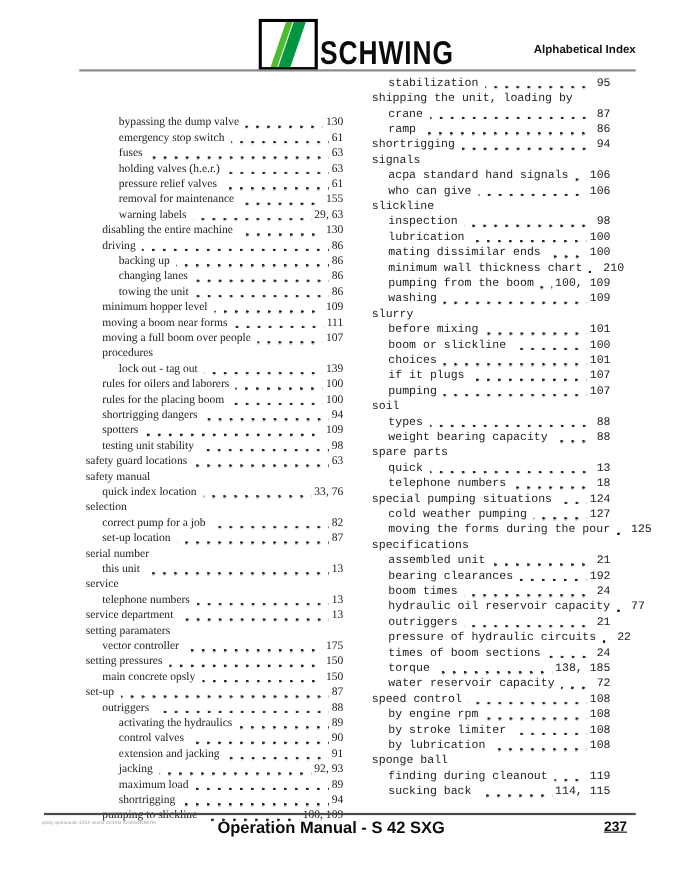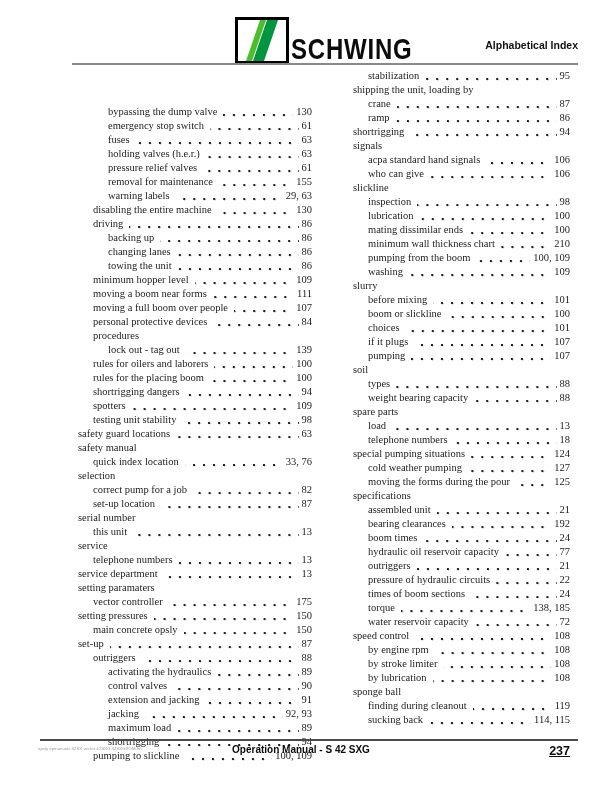--- a/index.html
+++ b/index.html
@@ -17,21 +17,21 @@
   }
   .section-title{
     position:absolute;right:34px;top:39px;
     font-family:"Liberation Sans", sans-serif;font-weight:bold;font-size:10.5px;color:#111;
   }
   .header-rule{position:absolute;left:72px;right:34px;top:63px;height:2px;background:#8a8a8a;}
   
   .columns{position:absolute;top:69px;left:78px;display:flex;}
   .col{display:block;}
   .col-left{width:234px;margin-top:36px;}
-  .col-right{width:217px;margin-left:41px;}
+  .col-right{width:217px;margin-left:26px;font-family:Liberation Mono, monospace;}
   .entry{display:flex;height:14px;line-height:14px;white-space:nowrap;}
   .entry.indent1{padding-left:15px;}
   .entry.indent2{padding-left:30px;}
   .lab{font-size:10.5px;}
   .pg{font-size:10.5px;margin-left:3px;}
   .leader{
     flex:1;min-width:10px;margin-left:6px;align-self:stretch;
     background-image:radial-gradient(circle at 1.2px 1.2px, #222 1.1px, transparent 1.4px);
     background-repeat:repeat-x;
     background-position:right 0 bottom 2.5px;
@@ -39,21 +39,21 @@
   }
   
   .footer-rule{position:absolute;left:40px;right:34px;top:739px;height:2px;background:#4a4a4a;}
   .doc-ref{
     position:absolute;left:38px;top:746px;
     font-family:"Liberation Sans", sans-serif;font-size:6px;color:#9a9a9a;
     transform:scale(0.72);transform-origin:left top;white-space:nowrap;
   }
   .footer-title{
     position:absolute;left:40px;right:50px;top:744px;text-align:center;
-    font-family:"Liberation Sans", sans-serif;font-weight:bold;font-size:10px;color:#0b0b0b;
+    font-family:"Liberation Sans", sans-serif;font-weight:bold;font-size:15px;color:#0b0b0b;
   }
   .page-number{
     position:absolute;right:42px;top:744px;
     font-family:"Liberation Sans", sans-serif;font-weight:bold;font-size:12.5px;color:#0b0b0b;text-decoration:underline;
   }
 </style>
 </head>
 <body>
 
 <div class="logo-square">
@@ -138,25 +138,20 @@
         <span class="lab">moving a boom near forms</span>
         <span class="leader"></span>
         <span class="pg">111</span>
       </div>
       <div class="entry indent1">
         <span class="lab">moving a full boom over people</span>
         <span class="leader"></span>
         <span class="pg">107</span>
       </div>
       <div class="entry indent1">
-        <span class="lab">personal protective devices</span>
-        <span class="leader"></span>
-        <span class="pg">84</span>
-      </div>
-      <div class="entry indent1">
         <span class="lab">procedures</span>
       </div>
       <div class="entry indent2">
         <span class="lab">lock out - tag out</span>
         <span class="leader"></span>
         <span class="pg">139</span>
       </div>
       <div class="entry indent1">
         <span class="lab">rules for oilers and laborers</span>
         <span class="leader"></span>
@@ -401,21 +396,21 @@
       </div>
       <div class="entry indent1">
         <span class="lab">weight bearing capacity</span>
         <span class="leader"></span>
         <span class="pg">88</span>
       </div>
       <div class="entry indent0">
         <span class="lab">spare parts</span>
       </div>
       <div class="entry indent1">
-        <span class="lab">load</span>
+        <span class="lab">quick</span>
         <span class="leader"></span>
         <span class="pg">13</span>
       </div>
       <div class="entry indent1">
         <span class="lab">telephone numbers</span>
         <span class="leader"></span>
         <span class="pg">18</span>
       </div>
       <div class="entry indent0">
         <span class="lab">special pumping situations</span>

